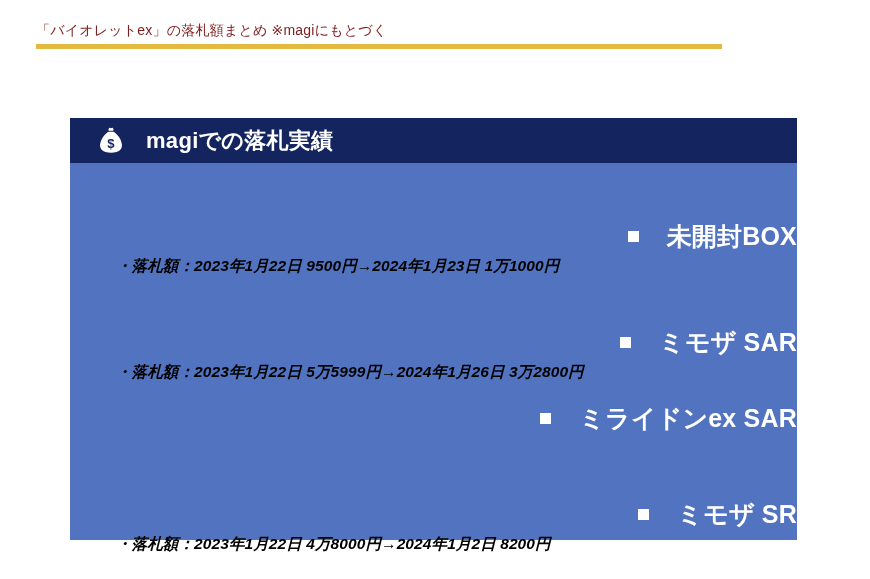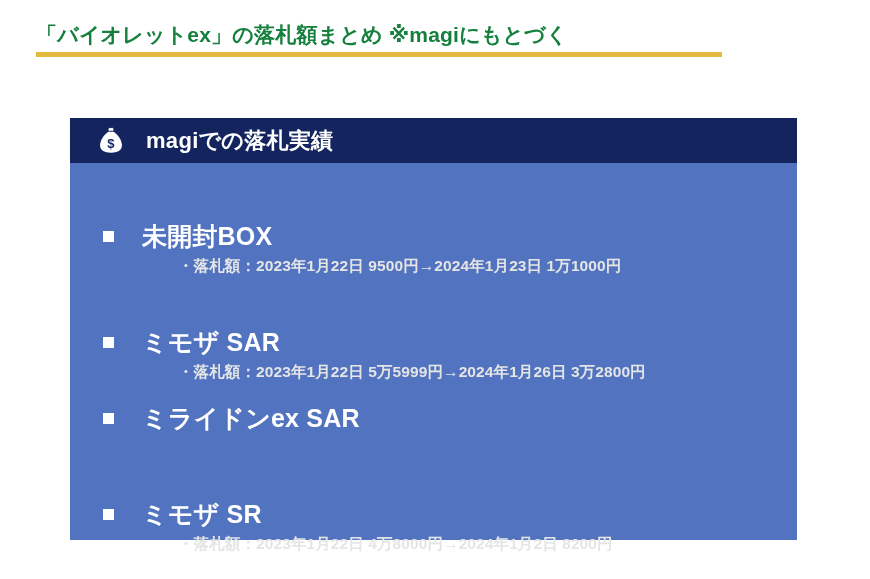--- a/index.html
+++ b/index.html
@@ -16,23 +16,23 @@
   }
 
   
   .title-block {
     position: absolute;
     left: 36px;
     top: 22px;
     width: 686px;
   }
   .title-text {
-    font-size: 21px;
-    font-weight: bold;
-    color: #15803d;
+    font-size: 14px;
+    font-weight: normal;
+    color: #7f1d1d;
     line-height: 1.25;
     letter-spacing: 0.2px;
     white-space: nowrap;
   }
   .title-rule {
     margin-top: 4px;
     height: 5px;
     width: 686px;
     background: #E3B93F;
   }
@@ -83,46 +83,48 @@
   }
   .item-0 { top: 60px; }
   .item-1 { top: 166px; }
   .item-2 { top: 242px; }
   .item-3 { top: 338px; }
 
   .item-heading {
     display: flex;
     align-items: center;
     padding-left: 33px;
+    justify-content: flex-end;
   }
   .bullet-square {
     width: 11px;
     height: 11px;
     background: #ffffff;
     flex: 0 0 auto;
     display: block;
   }
   .item-title {
     margin-left: 28px;
     color: #ffffff;
     font-size: 25px;
     font-weight: bold;
     letter-spacing: 0.2px;
     white-space: nowrap;
     line-height: 1.1;
   }
   .item-detail {
     margin-top: 6px;
-    padding-left: 108px;
-    color: #e5e5e5;
+    padding-left: 46px;
+    color: #000000;
     font-size: 15.5px;
     font-weight: bold;
     letter-spacing: 0.1px;
     white-space: nowrap;
     line-height: 1.2;
+    font-style: italic;
   }
 </style>
 </head>
 <body>
 
 <div class="title-block">
   <div class="title-text">「バイオレットex」の落札額まとめ ※magiにもとづく</div>
   <div class="title-rule"></div>
 </div>
 

